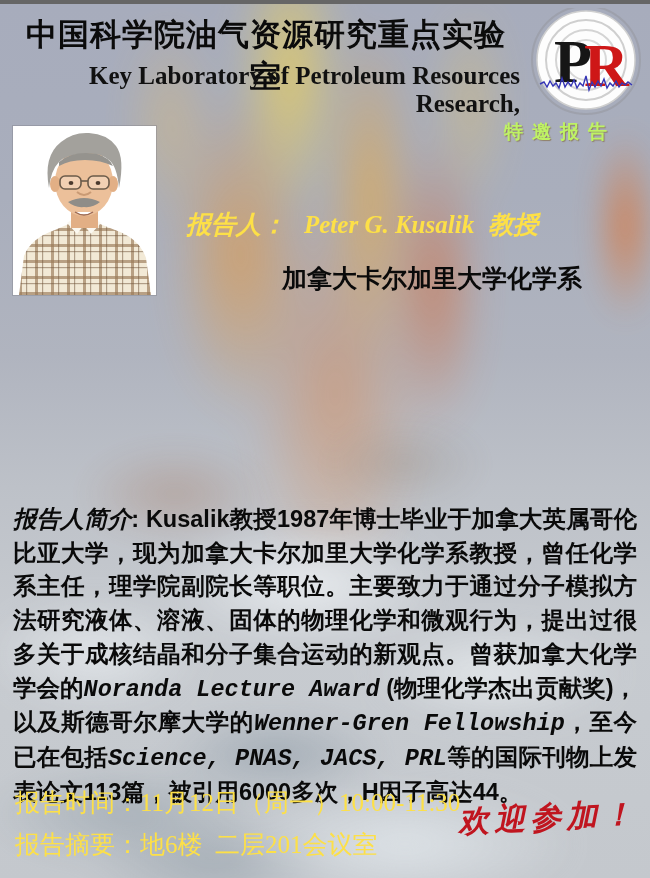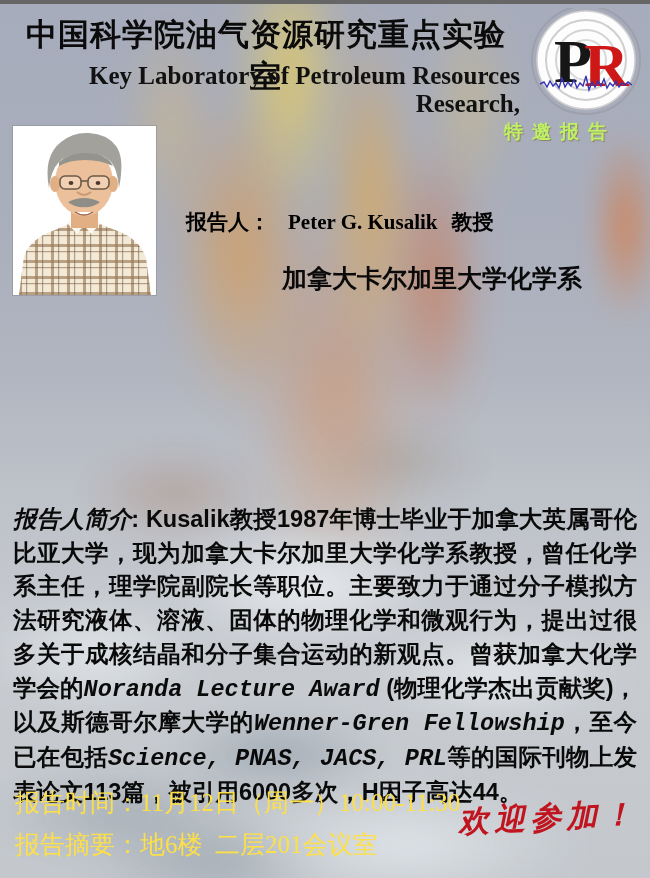--- a/index.html
+++ b/index.html
@@ -55,21 +55,21 @@
   .logo{position:absolute;left:528px;top:4px;width:118px;height:110px;}
   .badge{position:absolute;left:504px;top:115px;width:146px;
     font-size:19px;font-weight:bold;color:#bef264;letter-spacing:9px;
     text-shadow:1px 1px 1px rgba(110,70,0,.45);white-space:nowrap;}
   
   .photo{position:absolute;left:13px;top:122px;width:143px;height:169px;
     background:#fff;box-shadow:0 0 0 1px rgba(120,120,130,.35);}
   .talk-title{position:absolute;left:158px;top:150px;width:484px;text-align:center;
     font-size:35px;font-weight:bold;color:#050505;letter-spacing:0;}
   .speaker-line{position:absolute;left:186px;top:204px;width:460px;
-    font-size:21px;font-weight:bold;color:#000000;white-space:nowrap;}
+    font-size:25px;font-weight:bold;color:#fde047;white-space:nowrap;font-style:italic;}
   .speaker-line .name{font-family:"Liberation Serif","DejaVu Serif",serif;
     margin:0 14px 0 18px;}
   .affil{position:absolute;left:282px;top:258px;font-size:25px;font-weight:bold;
     color:#0a0a0a;white-space:nowrap;}
   
   .para{position:absolute;left:13px;width:624px;text-align:justify;
     font-weight:bold;margin:0;}
   .para .plabel{font-style:italic;}
   .abstract{top:295px;font-size:23.5px;line-height:33.4px;color:#c41016;}
   .bio{top:499px;font-size:23.5px;line-height:33.7px;color:#0a0a0a;}

